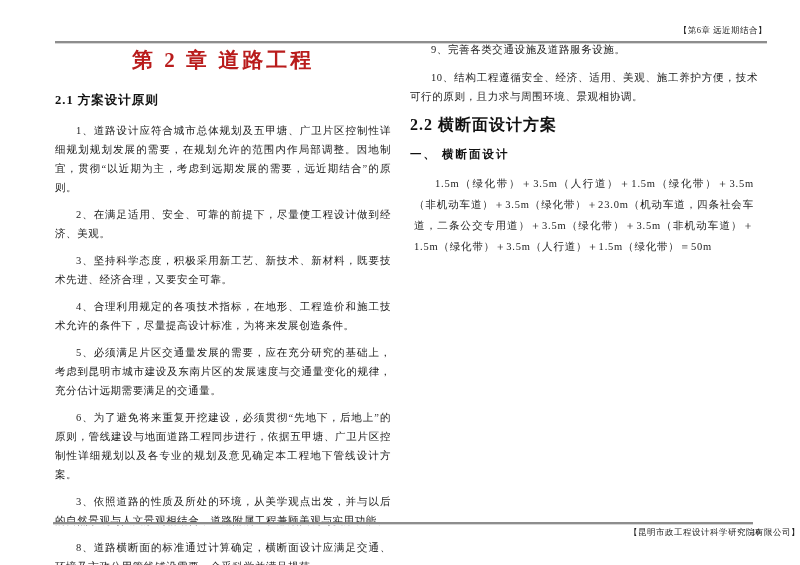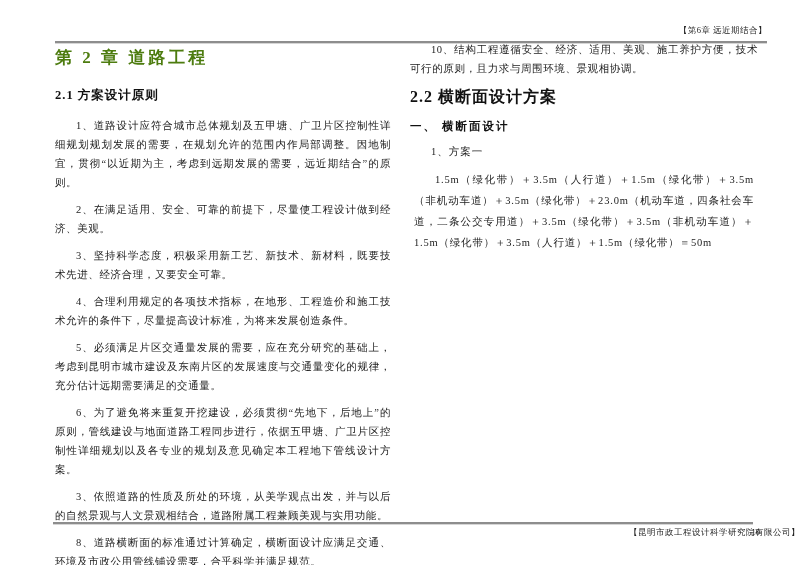--- a/index.html
+++ b/index.html
@@ -15,22 +15,22 @@
   }
   .header-rule {
     position:absolute; top:41px; left:55px; width:712px; height:2px;
     background:#8d8d8d; border-bottom:1px solid #d6d6d6;
   }
   
   .col-left  { position:absolute; top:44px; left:55px;  width:336px; }
   .col-right { position:absolute; top:40px; left:410px; width:348px; }
 
   .chapter-title {
-    font-size:17px; font-weight:bold;
-    letter-spacing:3px; margin:2px 0 18px 0; color:#4d7c0f;
+    text-align:center; font-size:21px; font-weight:bold;
+    letter-spacing:3px; margin:2px 0 18px 0; color:#b91c1c;
   }
   .h-sans { font-family:Liberation Serif, serif; font-weight:bold; color:#111; }
   .sec-heading  { font-size:12.5px; letter-spacing:1px; margin:0 0 12px 0; }
   .sec-heading2 { font-size:16px; letter-spacing:1px; margin:4px 0 11px 0; }
   .sub-heading  { font-size:11.5px; letter-spacing:2px; margin:0 0 11px 0; }
 
   .para {
     font-size:10.5px; line-height:19px; letter-spacing:0.6px;
     text-align:justify; text-indent:2em; margin:0 0 8px 0; color:#1c1c1c;
   }
@@ -67,24 +67,24 @@
     <p class="para">2、在满足适用、安全、可靠的前提下，尽量使工程设计做到经济、美观。</p>
     <p class="para">3、坚持科学态度，积极采用新工艺、新技术、新材料，既要技术先进、经济合理，又要安全可靠。</p>
     <p class="para">4、合理利用规定的各项技术指标，在地形、工程造价和施工技术允许的条件下，尽量提高设计标准，为将来发展创造条件。</p>
     <p class="para">5、必须满足片区交通量发展的需要，应在充分研究的基础上，考虑到昆明市城市建设及东南片区的发展速度与交通量变化的规律，充分估计远期需要满足的交通量。</p>
     <p class="para">6、为了避免将来重复开挖建设，必须贯彻“先地下，后地上”的原则，管线建设与地面道路工程同步进行，依据五甲塘、广卫片区控制性详细规划以及各专业的规划及意见确定本工程地下管线设计方案。</p>
     <p class="para">3、依照道路的性质及所处的环境，从美学观点出发，并与以后的自然景观与人文景观相结合，道路附属工程兼顾美观与实用功能。</p>
     <p class="para">8、道路横断面的标准通过计算确定，横断面设计应满足交通、环境及市政公用管线铺设需要，合乎科学并满足规范。</p>
   </div>
 
   <div class="col-right">
+    <p class="para">9、完善各类交通设施及道路服务设施。</p>
     <p class="para">10、结构工程遵循安全、经济、适用、美观、施工养护方便，技术可行的原则，且力求与周围环境、景观相协调。</p>
     <div class="sec-heading2 h-sans">2.2 横断面设计方案</div>
     <div class="sub-heading h-sans">一、 横断面设计</div>
-    <p class="item">1、方案一</p>
     <p class="formula">1.5m（绿化带）＋3.5m（人行道）＋1.5m（绿化带）＋3.5m（非机动车道）＋3.5m（绿化带）＋23.0m（机动车道，四条社会车道，二条公交专用道）＋3.5m（绿化带）＋3.5m（非机动车道）＋1.5m（绿化带）＋3.5m（人行道）＋1.5m（绿化带）＝50m</p>
   </div>
 
   <div class="footer-rule"></div>
   <div class="footer-text">【昆明市政工程设计科学研究院有限公司】</div>
   <div class="page-num">10</div>
 
 </div>
 
 </body></html>

